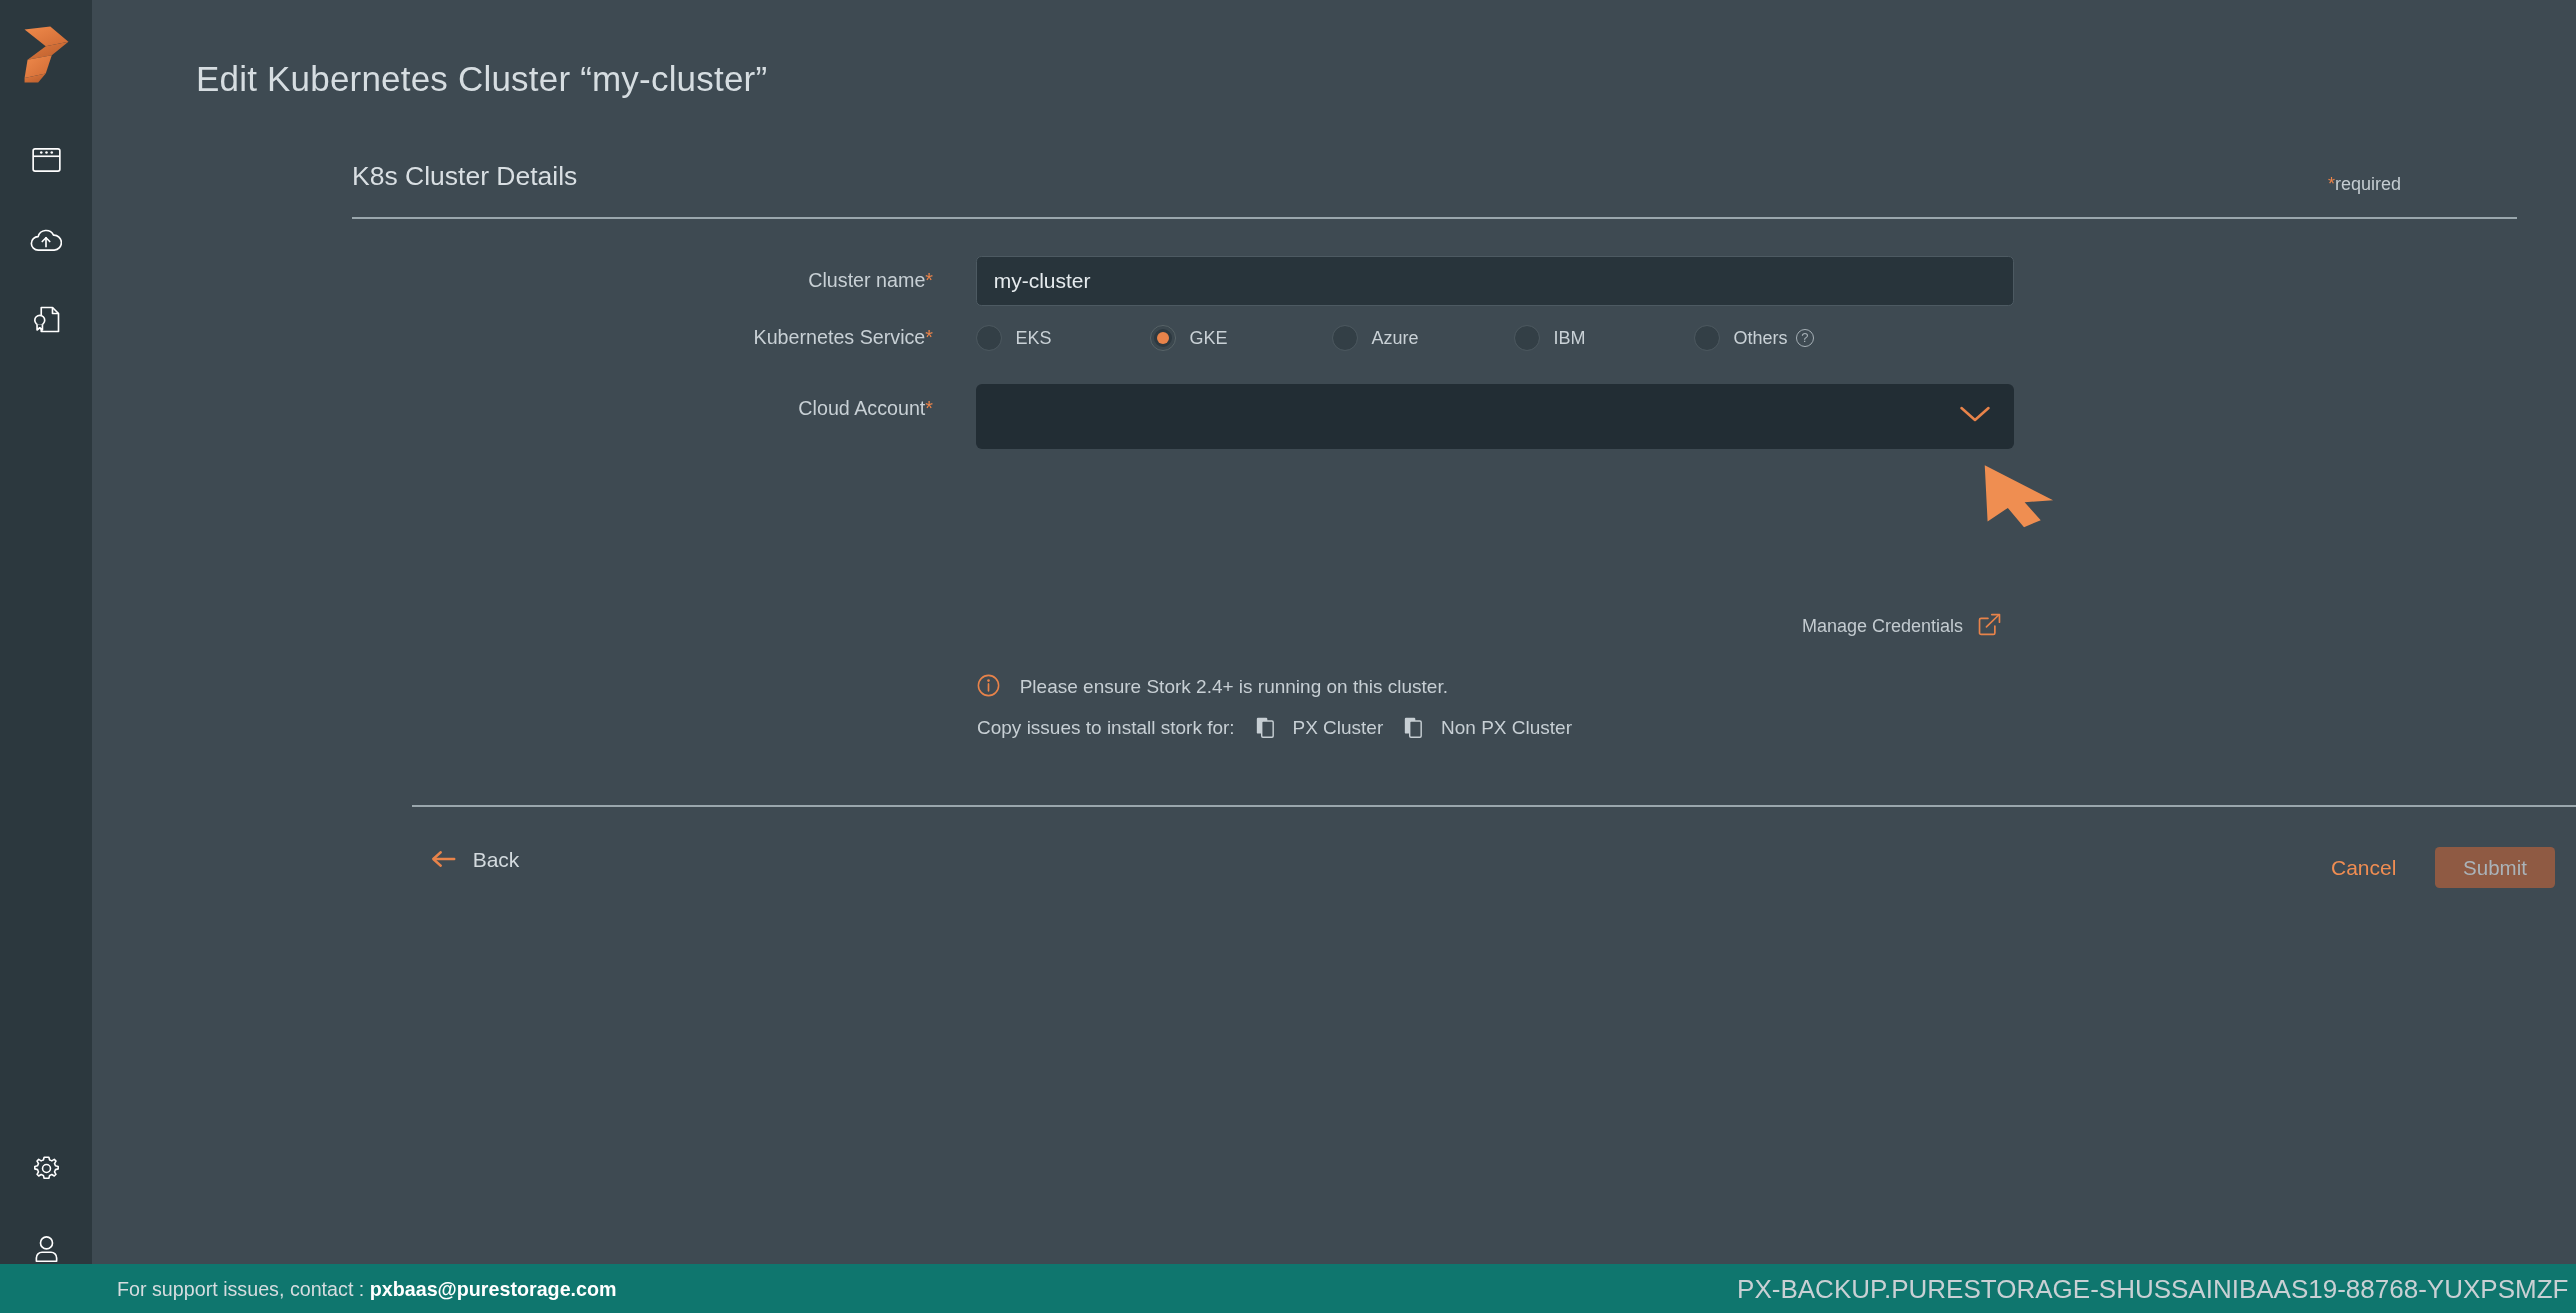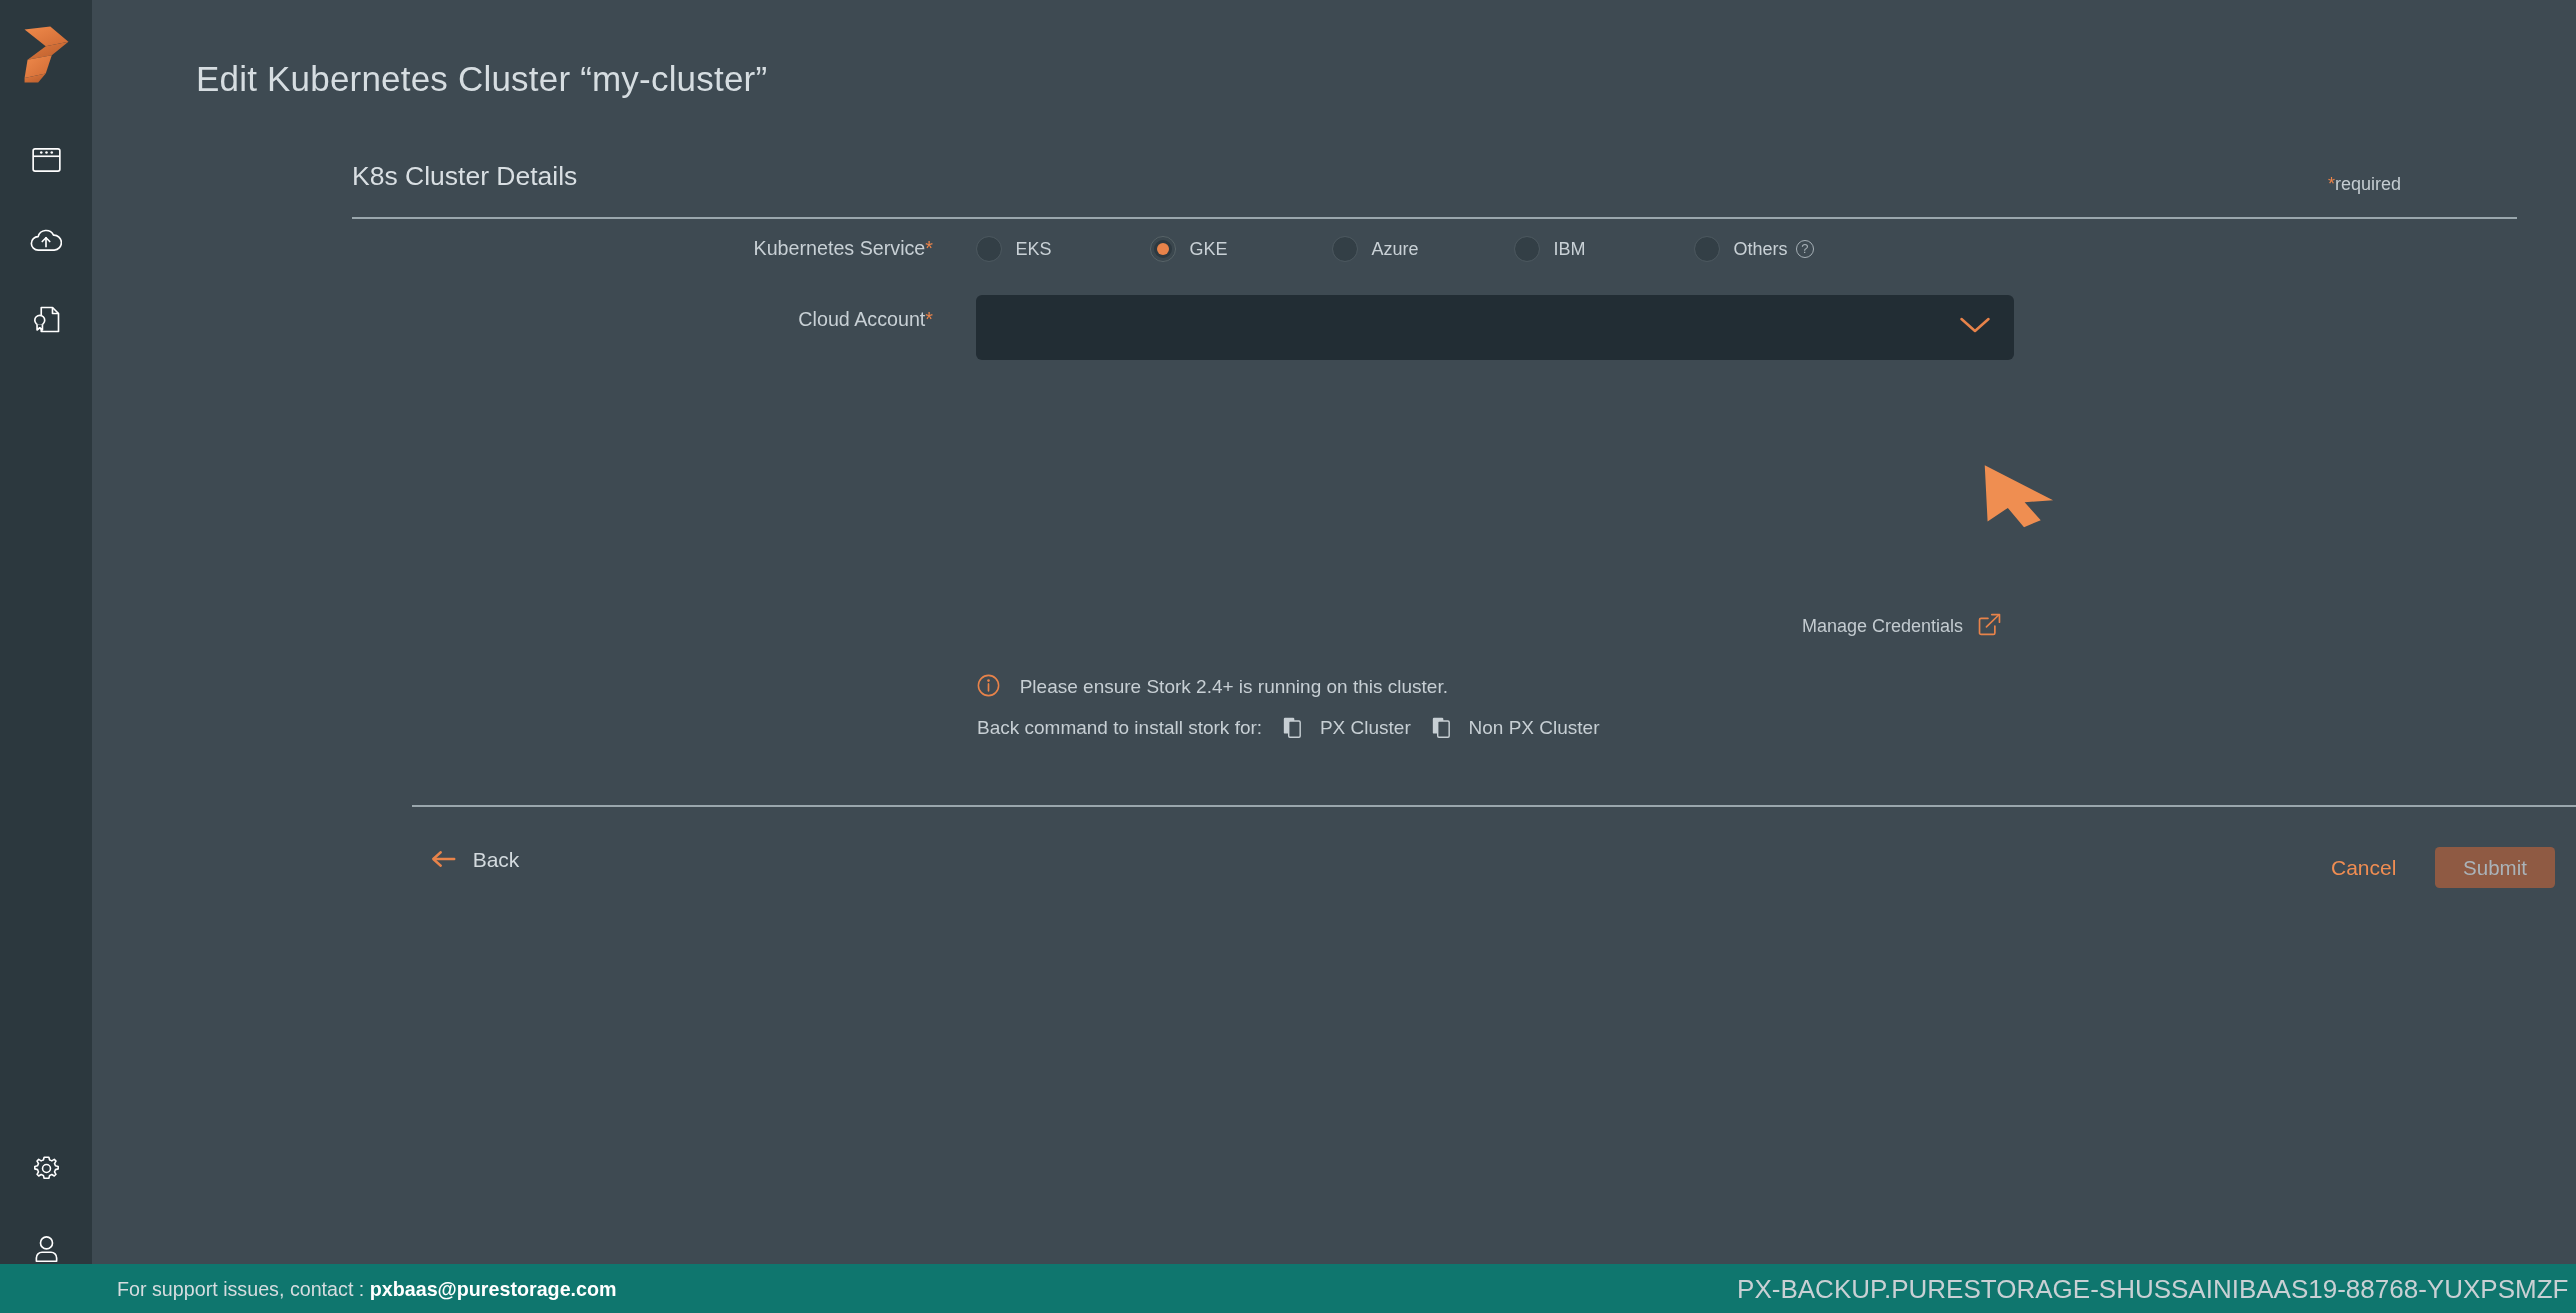--- a/index.html
+++ b/index.html
@@ -425,20 +425,24 @@
     <h1 id="page-title">Edit Kubernetes Cluster “my-cluster”</h1>
 
     <section id="form-card">
 
       <div id="section-header-row">
         <div id="section-title">K8s Cluster Details</div>
         <div id="required-note"><span class="star">*</span><span>required</span></div>
         <div id="section-divider"></div>
       </div>
 
+      <div class="form-row" id="row-cluster-name">
+        <div class="field-label"><span>Cluster name</span><span class="star">*</span></div>
+        <input id="cluster-name-input" type="text" value="my-cluster" style="">
+      </div>
 
       <div class="form-row" id="row-k8s-service">
         <div class="field-label"><span>Kubernetes Service</span><span class="star">*</span></div>
         <div id="radio-group">
 
           <div class="radio-item" style="width:174px">
             <span class="radio-dot"></span>
             <span class="radio-label">EKS</span>
           </div>
 
@@ -494,21 +498,21 @@
           <span id="info-icon">
             <svg width="23" height="23" viewBox="0 0 30 30">
               <circle cx="15" cy="15" r="13.2" fill="none" stroke="#e8834a" stroke-width="2"></circle>
               <circle cx="15" cy="8.6" r="1.7" fill="#e8834a"></circle>
               <line x1="15" y1="13" x2="15" y2="22" stroke="#e8834a" stroke-width="2.2" stroke-linecap="round"></line>
             </svg>
           </span>
           <span id="stork-text">Please ensure Stork 2.4+ is running on this cluster.</span>
         </div>
         <div id="stork-line-2">
-          <span id="copy-prefix">Back command to install stork for:</span>
+          <span id="copy-prefix">Copy issues to install stork for:</span>
 
           <span class="copy-link">
             <svg width="18" height="21" viewBox="0 0 24 28">
               <rect x="1.1" y="1.1" width="14" height="21" rx="1.6" fill="#c7cfd4"></rect>
               <rect x="7.6" y="5.4" width="15.3" height="21.5" rx="1.6" fill="#3e4a52" stroke="#c7cfd4" stroke-width="1.9"></rect>
             </svg>
             <span class="copy-text">PX Cluster</span>
           </span>
 
           <span class="copy-link">

